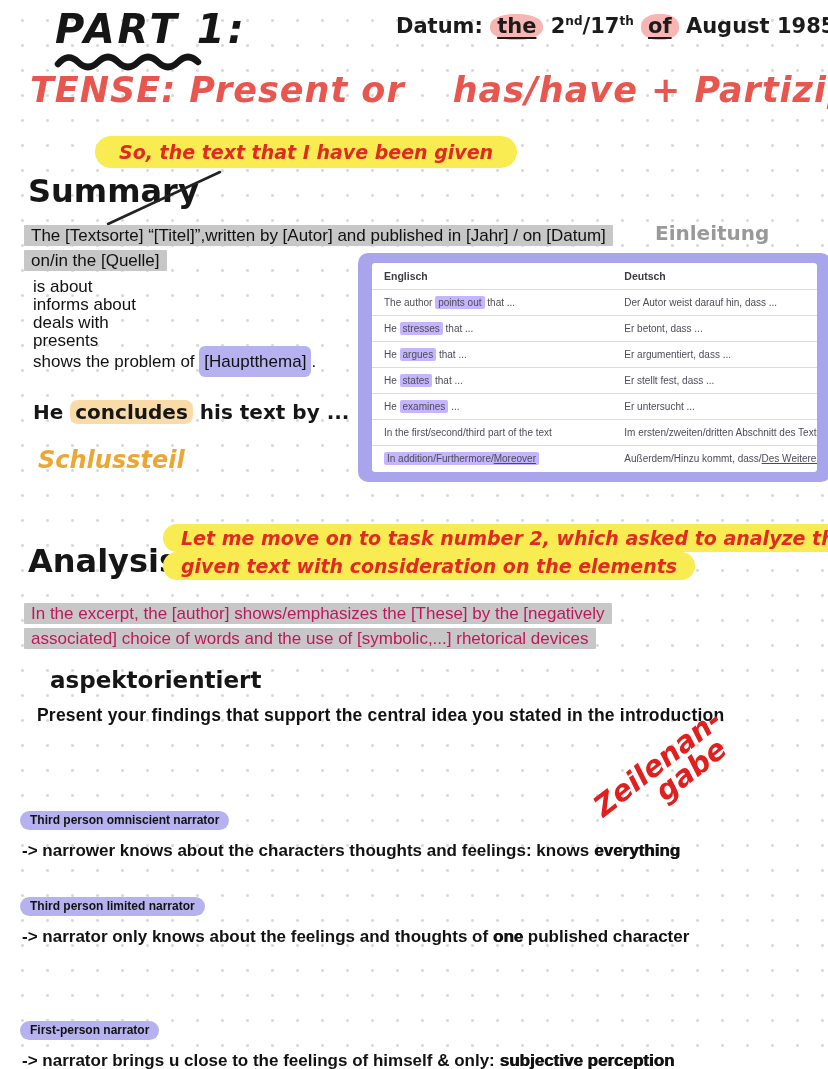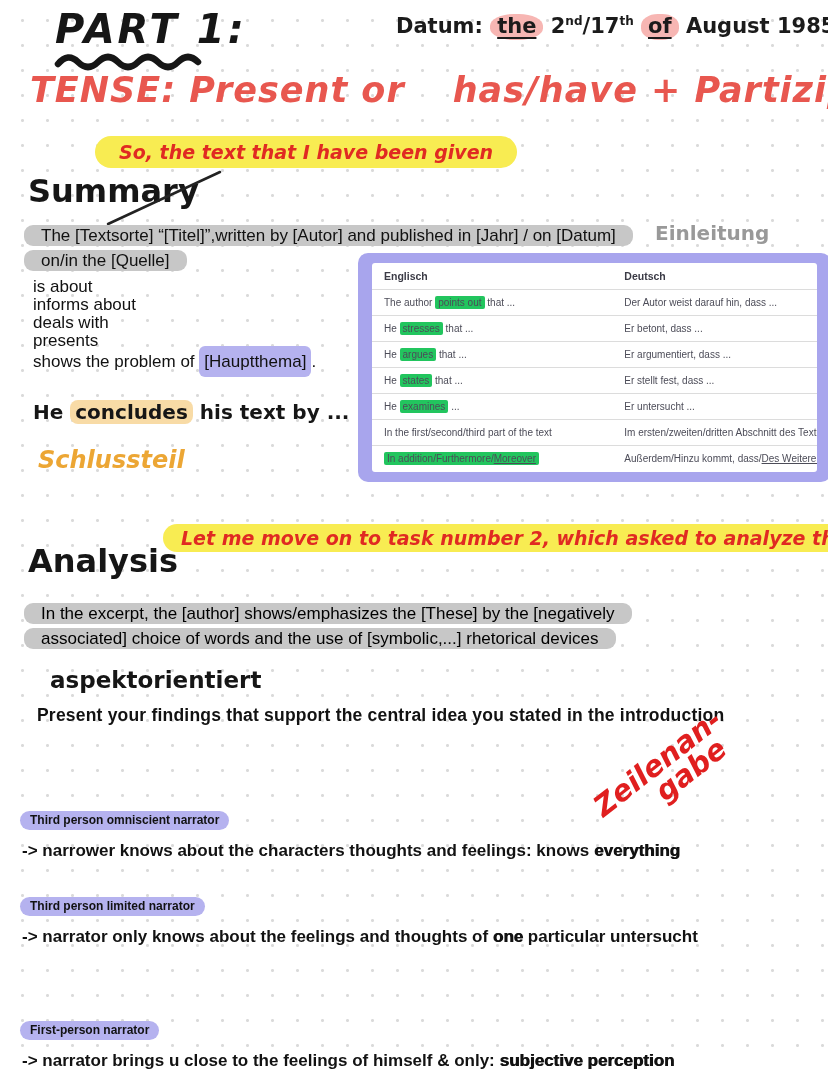--- a/index.html
+++ b/index.html
@@ -23,49 +23,49 @@
   .sup { font-size:12px; vertical-align:super; }
   .tense { left:30px; top:70px; font-size:35px; font-style:italic; color:#e8574f;
            display:flex; gap:48px; letter-spacing:1px; white-space:nowrap; }
 
   
   .bubble { left:95px; top:136px; background:#f8ec52; border-radius:19px; padding:5px 24px;
             color:#e02a22; font-size:19px; font-style:italic; white-space:nowrap; }
   .summary-heading { left:28px; top:172px; font-size:32px; color:#161616; }
   .pointer-line { left:100px; top:166px; }
   .intro { left:24px; top:224px; font-size:17px; line-height:23px; color:#111; }
-  .gray-pill { background:#c7c7c7; border-radius:9px; padding:1px 17px; }
+  .gray-pill { background:#c7c7c7; border-radius:1px; padding:1px 7px; }
   .intro > div { margin-bottom:2px; }
   .einleitung { left:655px; top:221px; font-size:20px; color:#999999; }
   .verbs { left:33px; top:278px; font-size:17px; line-height:18px; color:#111; }
   .shows-line { margin-top:3px; }
   .purple-pill-sm { background:#b5b2ef; border-radius:6px; padding:6px 5px; }
   .concludes { left:33px; top:400px; font-size:20px; color:#161616; white-space:nowrap; }
   .orange-pill { background:#f8dba6; border-radius:8px; padding:0 5px; }
   .schlussteil { left:38px; top:446px; font-size:24px; font-style:italic; color:#eca634; }
 
   
   .table-card { left:358px; top:253px; width:473px; height:229px; background:#a8a5ed;
                 border-radius:10px; padding:10px 14px; }
   .table-inner { background:#ffffff; border-radius:3px; width:100%; height:100%; overflow:hidden; }
   table { width:100%; border-collapse:collapse; table-layout:fixed; font-size:10px; color:#4c4c58; }
   col.c-en { width:54%; }
   th, td { text-align:left; padding:0 4px 0 12px; height:26px; border-bottom:1px solid #dcdcdc;
            white-space:nowrap; overflow:hidden; font-weight:normal; }
   th { font-weight:bold; font-size:10.5px; color:#3b3b46; }
   tr:last-child td { border-bottom:none; }
-  .cy { background:#22c55e; padding:1px 3px; border-radius:2px; }
+  .cy { background:#c4b5fd; padding:1px 3px; border-radius:2px; }
   .cy:empty { display:none; }
   u { text-decoration:underline; }
 
   
   .analysis-heading { left:28px; top:542px; font-size:32px; color:#161616; }
   .analysis-bubble { left:163px; top:524px; color:#e02a22; font-size:19px; font-style:italic; }
   .analysis-bubble > div { background:#f8ec52; border-radius:16px; padding:3px 18px; width:fit-content; white-space:nowrap; }
-  .analysis-body { left:24px; top:602px; font-size:17px; line-height:23px; color:#000000; }
+  .analysis-body { left:24px; top:602px; font-size:17px; line-height:23px; color:#be185d; }
   .analysis-body > div { margin-bottom:2px; }
   .aspekt { left:50px; top:667px; font-size:23px; color:#161616; }
   .comic { font-family:"Liberation Sans", sans-serif; font-weight:bold; color:#121212; }
   .findings { left:37px; top:705px; font-size:17.5px; white-space:nowrap; letter-spacing:0.2px; }
   .zeilen { left:588px; top:798px; color:#e01f1f; font-size:29px; font-style:italic;
             transform:rotate(-38deg); transform-origin:left top; line-height:30px; }
   .zeilen .l2 { display:block; margin-left:58px; margin-top:-4px; }
 
   
   .narr { left:20px; width:800px; }
@@ -165,40 +165,41 @@
       </table>
     </div>
   </div>
 
   <div class="abs hw concludes"><span>He </span><span class="orange-pill">concludes</span><span> his text by ...</span></div>
   <div class="abs hw schlussteil">Schlussteil</div>
 
   <div class="abs hw analysis-heading">Analysis</div>
   <div class="abs hw analysis-bubble">
     <div>Let me move on  to task number 2, which asked  to analyze  the</div>
+    <div>given text  with consideration on the elements</div>
   </div>
   <div class="abs analysis-body">
     <div><span class="gray-pill">In the excerpt, the [author] shows/emphasizes the [These] by the [negatively</span></div>
     <div><span class="gray-pill">associated] choice of words and the use of [symbolic,...] rhetorical devices</span></div>
   </div>
   <div class="abs hw aspekt">aspektorientiert</div>
   <div class="abs comic findings">Present your findings that support the central idea you stated in the introduction</div>
   <div class="abs hw zeilen">
     <span>Zeilenan-</span>
     <span class="l2">gabe</span>
   </div>
 
   <div class="abs narr" style="top:810px">
     <span class="comic narr-title">Third person omniscient narrator</span>
     <div class="comic narr-body"><span>-&gt; narrower knows about the characters thoughts and feelings: knows </span><span class="xb">everything</span><span></span></div>
   </div>
 
   <div class="abs narr" style="top:896px">
     <span class="comic narr-title">Third person limited narrator</span>
-    <div class="comic narr-body"><span>-&gt; narrator only knows about the feelings and thoughts of </span><span class="xb">one</span><span> particular untersucht</span></div>
+    <div class="comic narr-body"><span>-&gt; narrator only knows about the feelings and thoughts of </span><span class="xb">one</span><span> published character</span></div>
   </div>
 
   <div class="abs narr" style="top:1020px">
     <span class="comic narr-title">First-person narrator</span>
     <div class="comic narr-body"><span>-&gt; narrator brings u close to the feelings of himself &amp; only: </span><span class="xb">subjective perception</span><span></span><span class="block2">of his surroundings</span></div>
   </div>
 
 </div>
 
 </body></html>

